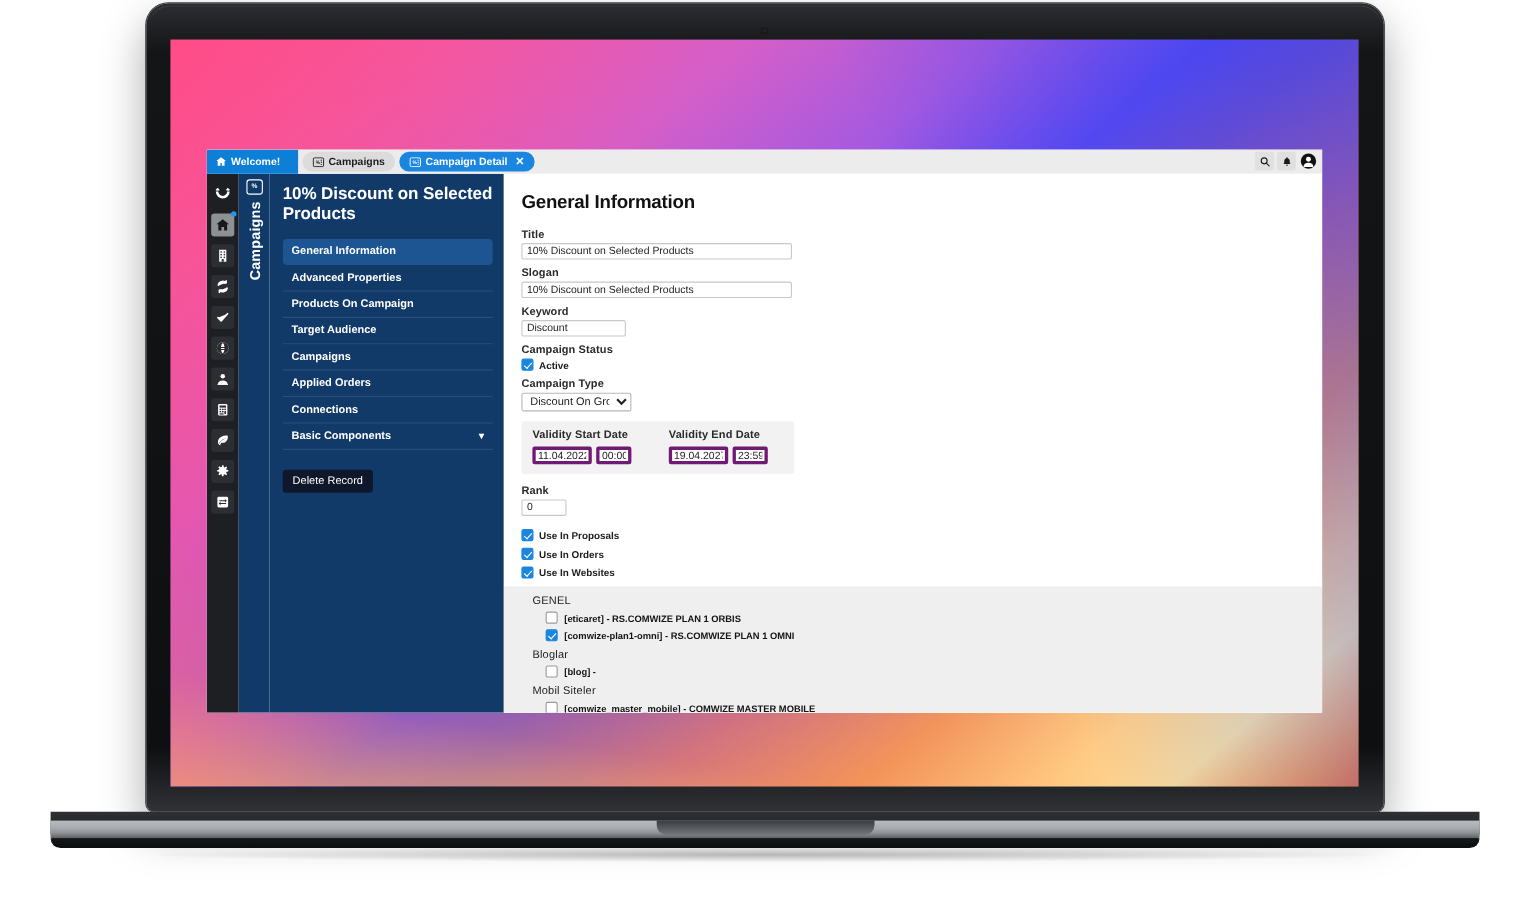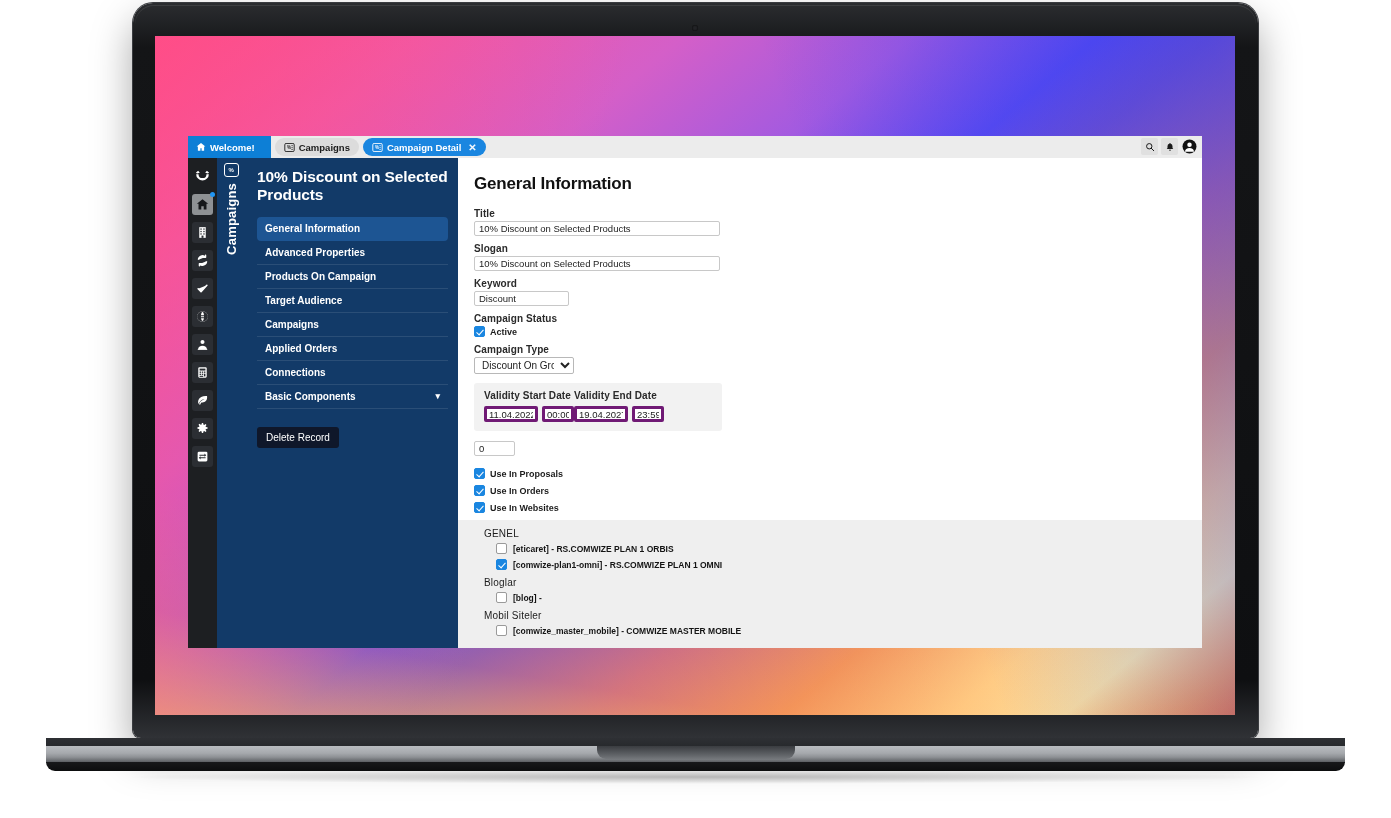--- a/index.html
+++ b/index.html
@@ -352,20 +352,21 @@
     color: #222;
     padding: 0 3px;
     font-family: "Liberation Sans", sans-serif;
   }
 
   .date-box {
     background: #f2f2f2;
     border-radius: 3px;
     padding: 7px 10px 9px 10px;
     display: flex;
+    gap: 34px;
     width: 248px;
     margin: 9px 0 10px 0;
   }
   .date-col .fld-label { margin-bottom: 5px; }
   .date-inputs { display: flex; gap: 4px; }
   .d-date { width: 54px; }
   .d-time { width: 32px; }
   .date-in {
     border: 3px solid #701a75;
     background: #fff;
@@ -663,20 +664,21 @@
             <div class="date-col">
               <div class="fld-label">Validity End Date</div>
               <div class="date-inputs">
                 <input class="date-in d-date" value="19.04.2027" style="">
                 <input class="date-in d-time" value="23:59" style="">
               </div>
             </div>
           </div>
 
           <div class="fld">
+            <div class="fld-label">Rank</div>
             <input class="txt w-rank" value="0" style="">
           </div>
 
           <div class="toggles">
             <div class="chk-row">
               <span class="chk on"></span>
               <span class="chk-lbl">Use In Proposals</span>
             </div>
             <div class="chk-row">
               <span class="chk on"></span>

